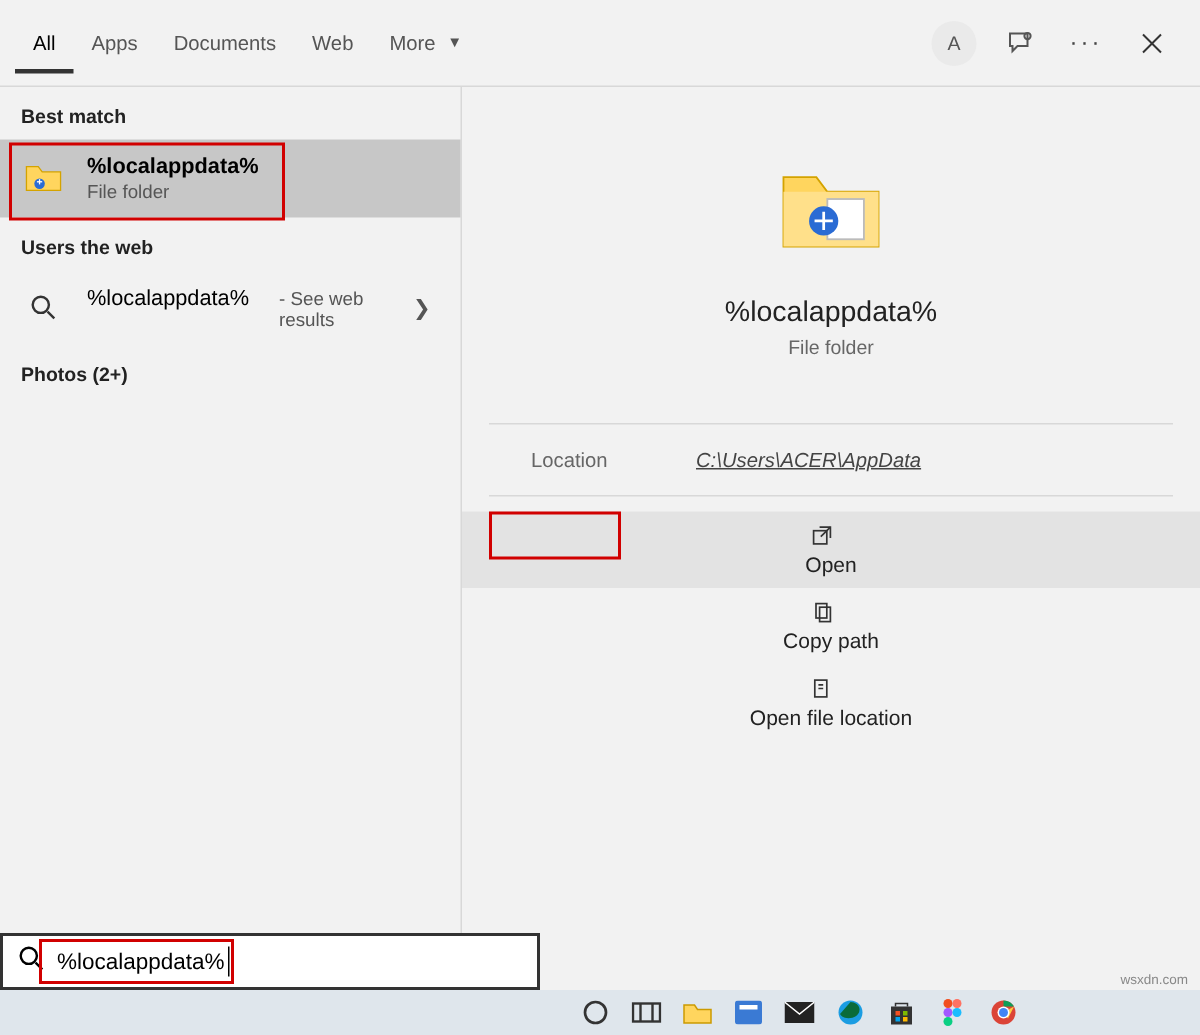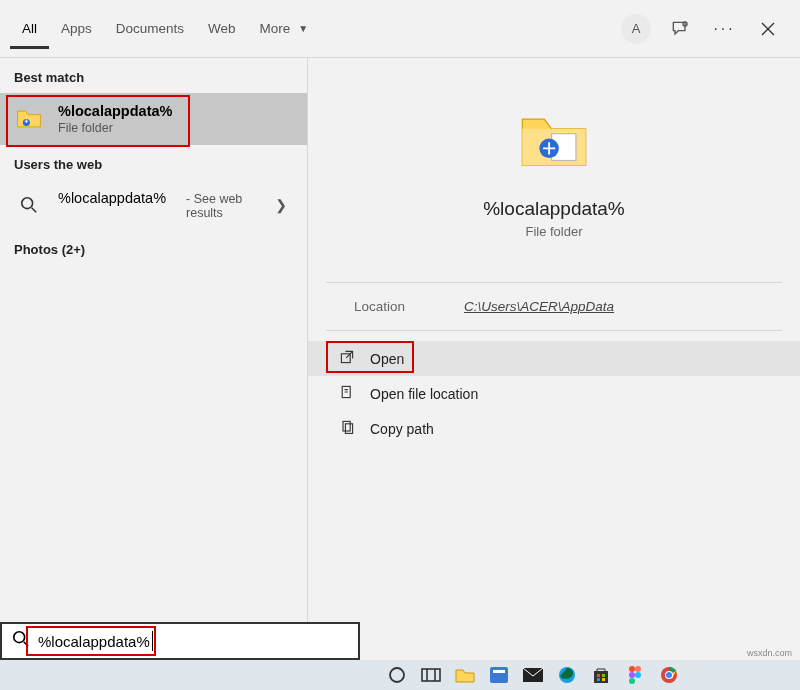--- a/index.html
+++ b/index.html
@@ -32,21 +32,21 @@
 
   
   .right-col { flex: 1; display: flex; flex-direction: column; }
   .preview-hero { height: 225px; display: flex; flex-direction: column; align-items: center; justify-content: center; border-bottom: 1px solid #d8d8d8; margin: 0 18px; }
   .big-folder { margin-bottom: 14px; }
   .preview-title { font-size: 19px; color: #222; }
   .preview-sub { font-size: 13px; color: #666; margin-top: 4px; }
   .prop-row { display: flex; padding: 16px 28px; font-size: 13.5px; color: #666; border-bottom: 1px solid #d8d8d8; margin: 0 18px; }
   .prop-label { width: 110px; }
   .prop-value { color: #444; text-decoration: underline; cursor: pointer; font-style: italic; }
-  .action-row { display: flex; align-items: center; padding: 8px 28px; font-size: 14px; color: #222; cursor: pointer; position: relative; }
+  .action-row { display: flex; align-items: center; padding: 8px 28px; font-size: 14px; color: #222; cursor: pointer; position: relative; flex-direction: column; }
   .action-row.hover { background: #e3e3e3; }
   .action-ico { width: 22px; text-align: center; margin-right: 12px; color: #444; }
 
   
   .search-wrap { position: absolute; left: 0; bottom: 30px; width: 360px; height: 38px; border: 2px solid #333; background: #fff; display: flex; align-items: center; padding: 0 10px; }
   .search-ico { margin-right: 8px; color: #333; }
   .search-input { flex: 1; border: none; outline: none; font-size: 15px; background: transparent; }
   .caret { width: 1px; height: 20px; background: #000; display: inline-block; margin-left: 2px; }
 
   
@@ -158,35 +158,35 @@
               <line x1="17" y1="3" x2="9" y2="11"></line>
             </svg>
         </div>
         <span>Open</span>
         <div class="highlight-box" style="left:18px;top:0px;width:88px;height:32px;"></div>
       </div>
 
       <div class="action-row">
         <div class="action-ico">
           <svg width="16" height="16" viewBox="0 0 20 20" fill="none" stroke="#333" stroke-width="1.4">
-              <rect x="4" y="3" width="10" height="14"></rect>
-              <path d="M7 7h4M7 10h4"></path>
-            </svg>
-        </div>
-        <span>Open file location</span>
+              <rect x="5" y="3" width="9" height="12"></rect>
+              <rect x="8" y="6" width="9" height="12"></rect>
+            </svg>
+        </div>
+        <span>Copy path</span>
       </div>
 
       <div class="action-row">
         <div class="action-ico">
           <svg width="16" height="16" viewBox="0 0 20 20" fill="none" stroke="#333" stroke-width="1.4">
-              <rect x="5" y="3" width="9" height="12"></rect>
-              <rect x="8" y="6" width="9" height="12"></rect>
-            </svg>
-        </div>
-        <span>Copy path</span>
+              <rect x="4" y="3" width="10" height="14"></rect>
+              <path d="M7 7h4M7 10h4"></path>
+            </svg>
+        </div>
+        <span>Open file location</span>
       </div>
     </div>
   </div>
 </div>
 
 <div class="search-wrap">
   <span class="search-ico">
     <svg width="18" height="18" viewBox="0 0 20 20" fill="none" stroke="#000" stroke-width="1.8">
         <circle cx="8" cy="8" r="6"></circle>
         <line x1="13" y1="13" x2="18" y2="18"></line>

